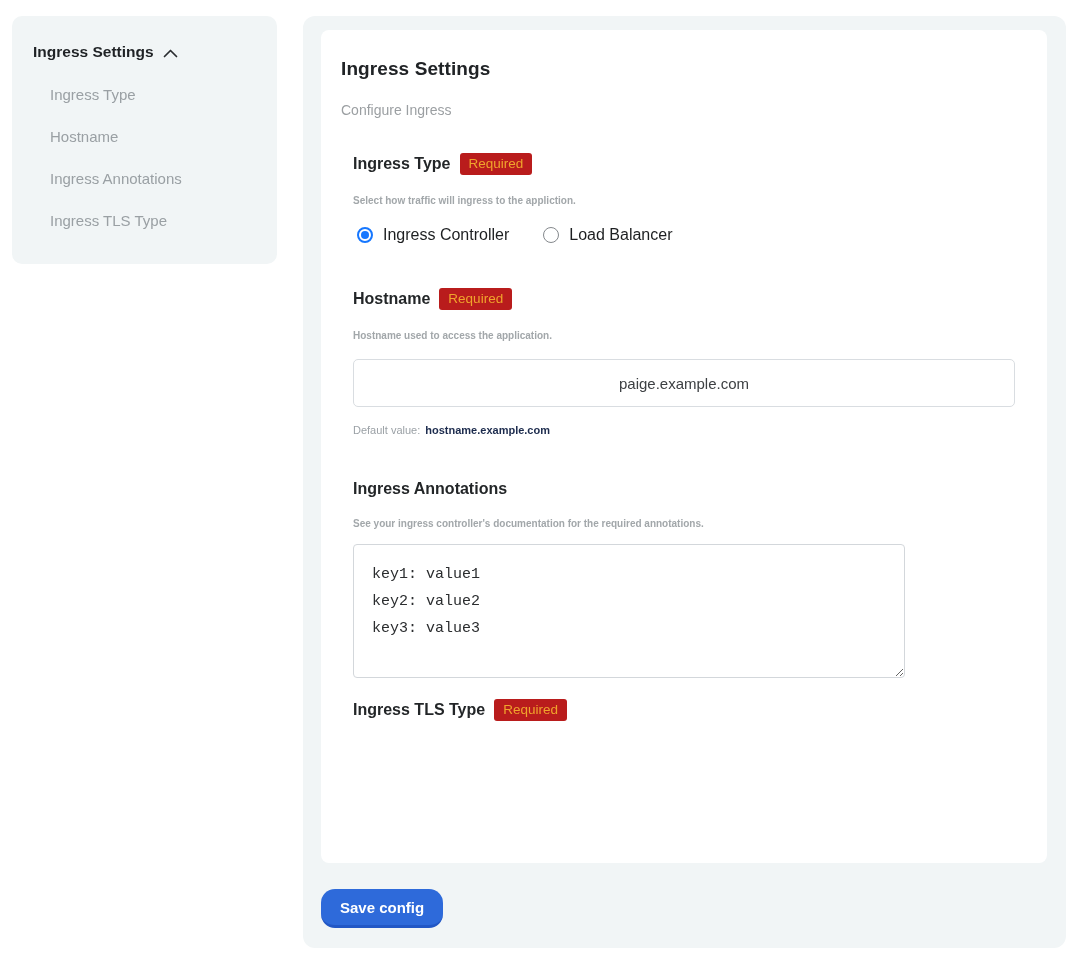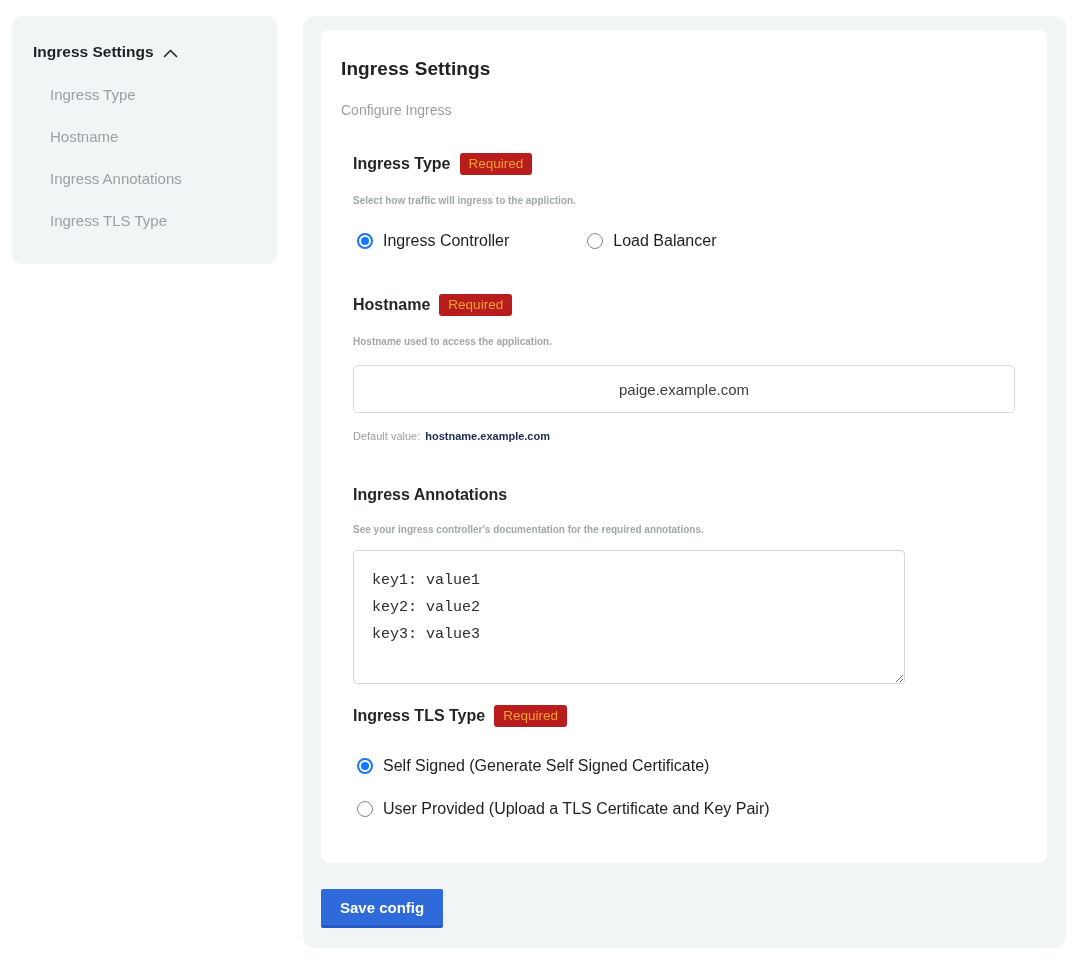--- a/index.html
+++ b/index.html
@@ -87,21 +87,21 @@
   }
   .section-desc {
     margin-top: 20px;
     font-size: 10px;
     color: #a2a7aa;
     font-weight: bold;
   }
 
   
   .radio-row { display: flex; align-items: center; margin-left: 4px; }
-  .radio-row-inline { margin-top: 26px; gap: 44px; }
+  .radio-row-inline { margin-top: 20px; }
   .radio-option { display: flex; align-items: center; cursor: pointer; }
   .radio-option + .radio-option { margin-left: 34px; }
   .radio-stack { margin-top: 30px; margin-left: 4px; }
   .radio-stack .radio-option + .radio-option { margin-left: 0; margin-top: 25px; }
   .radio {
     width: 16px; height: 16px;
     border-radius: 50%;
     border: 1.5px solid #85898d;
     background: #ffffff;
     position: relative;
@@ -166,21 +166,21 @@
   .save-button {
     display: inline-block;
     margin-top: 26px;
     background: #2e6ada;
     color: #ffffff;
     font-family: "Liberation Sans", sans-serif;
     font-size: 15px;
     font-weight: 700;
     border: none;
     border-bottom: 3px solid #2257c5;
-    border-radius: 2px;
+    border-radius: 14px;
     padding: 10px 19px 9px 19px;
     cursor: pointer;
   }
 </style>
 </head>
 <body>
 
 <div class="page">
 
   <nav class="sidebar">
@@ -252,30 +252,20 @@
 key3: value3</textarea>
       </section>
 
       <div class="spacer-tls"></div>
 
       <section class="section">
         <div class="section-label-row">
           <span class="section-label">Ingress TLS Type</span>
           <span class="required-badge">Required</span>
         </div>
-        <div class="radio-stack">
-          <label class="radio-option">
-            <span class="radio checked"></span>
-            <span class="radio-label">Self Signed (Generate Self Signed Certificate)</span>
-          </label>
-          <label class="radio-option">
-            <span class="radio"></span>
-            <span class="radio-label">User Provided (Upload a TLS Certificate and Key Pair)</span>
-          </label>
-        </div>
       </section>
 
     </div>
 
     <button class="save-button">Save config</button>
   </main>
 
 </div>
 
 </body></html>

